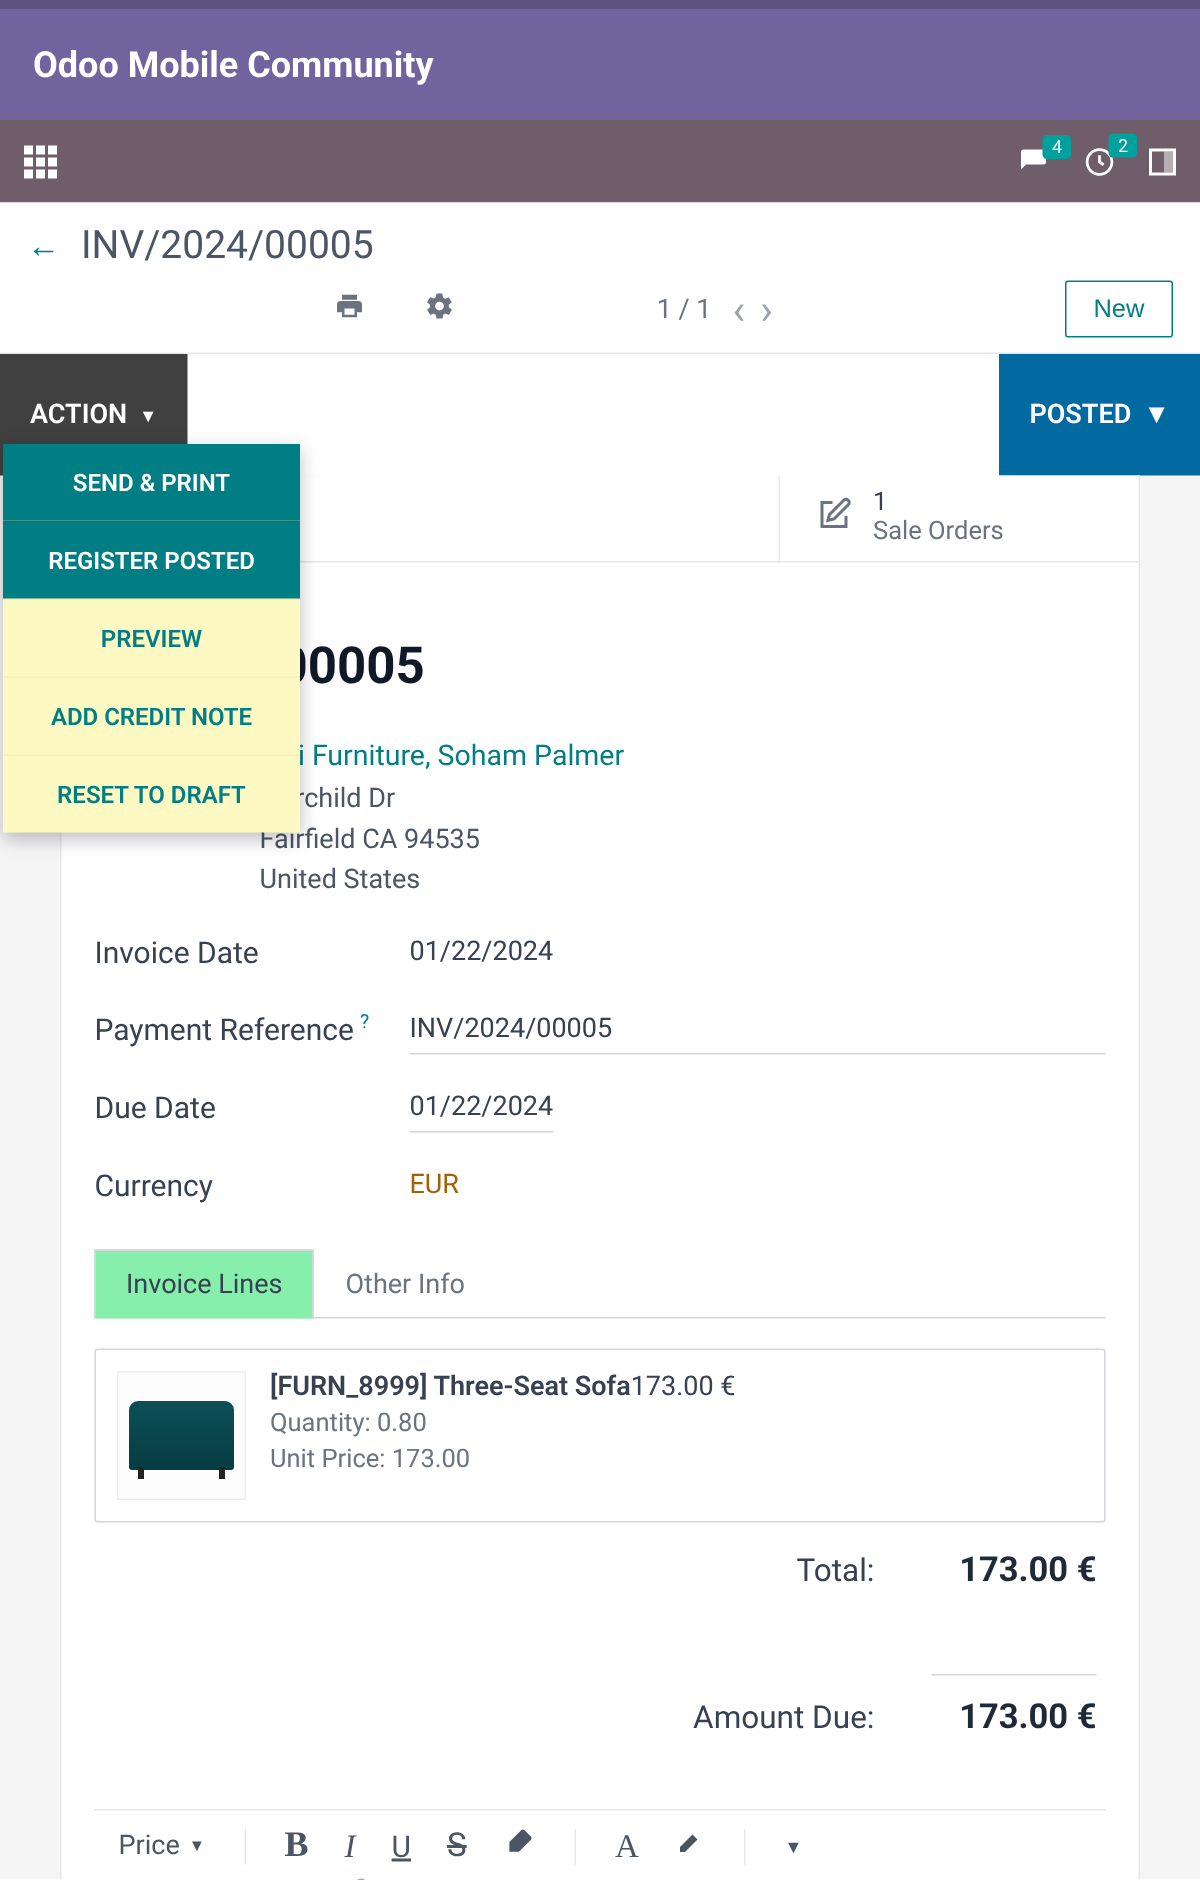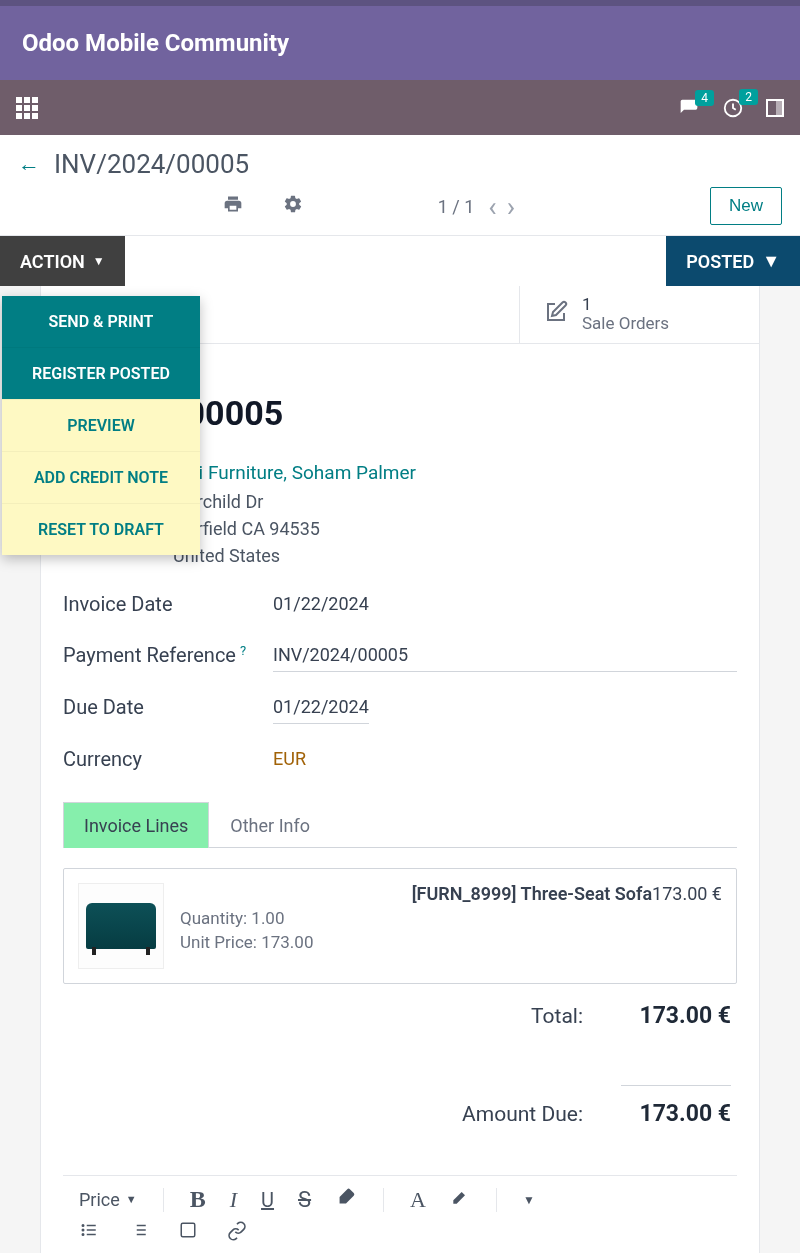--- a/index.html
+++ b/index.html
@@ -96,23 +96,23 @@
     padding: 14px 20px;
     font-size: 18px;
     font-weight: 600;
     display: flex;
     align-items: center;
     gap: 8px;
   }
   .action-btn .caret { font-size: 12px; }
   .posted-btn {
     margin-left: auto;
-    background: #0c4a6e;
+    background: #0369a1;
     color: #fff;
-    padding: 14px 20px;
+    padding: 30px 20px;
     font-size: 18px;
     font-weight: 600;
     display: flex;
     align-items: center;
     gap: 8px;
   }
 
   .dropdown {
     position: absolute;
     top: 296px;
@@ -234,21 +234,21 @@
   .sofa::before, .sofa::after {
     content: "";
     position: absolute;
     bottom: -6px;
     width: 4px; height: 8px;
     background: #222;
   }
   .sofa::before { left: 6px; }
   .sofa::after { right: 6px; }
   .line-main { flex: 1; }
-  .line-title-row { display: flex; justify-content: flex-end; }
+  .line-title-row { display: flex; justify-content: flex-start; }
   .line-title { font-weight: 600; font-size: 18px; color: #374151; }
   .line-amount { font-weight: 400; font-size: 18px; color: #374151; white-space: nowrap; }
   .line-sub { color: #6b7280; font-size: 17px; margin-top: 4px; }
 
   .totals { margin-top: 10px; padding-right: 6px; }
   .total-row {
     display: flex;
     justify-content: flex-end;
     align-items: baseline;
     gap: 38px;
@@ -432,21 +432,21 @@
 
       <div class="line-card">
         <div class="line-img">
           <div class="sofa"></div>
         </div>
         <div class="line-main">
           <div class="line-title-row">
             <div class="line-title">[FURN_8999] Three-Seat Sofa</div>
             <div class="line-amount">173.00 €</div>
           </div>
-          <div class="line-sub">Quantity: 1.00</div>
+          <div class="line-sub">Quantity: 0.80</div>
           <div class="line-sub">Unit Price: 173.00</div>
         </div>
       </div>
 
       <div class="totals">
         <div class="total-row">
           <div class="total-label">Total:</div>
           <div class="total-value">173.00 €</div>
         </div>
         <div class="spacer"></div>

